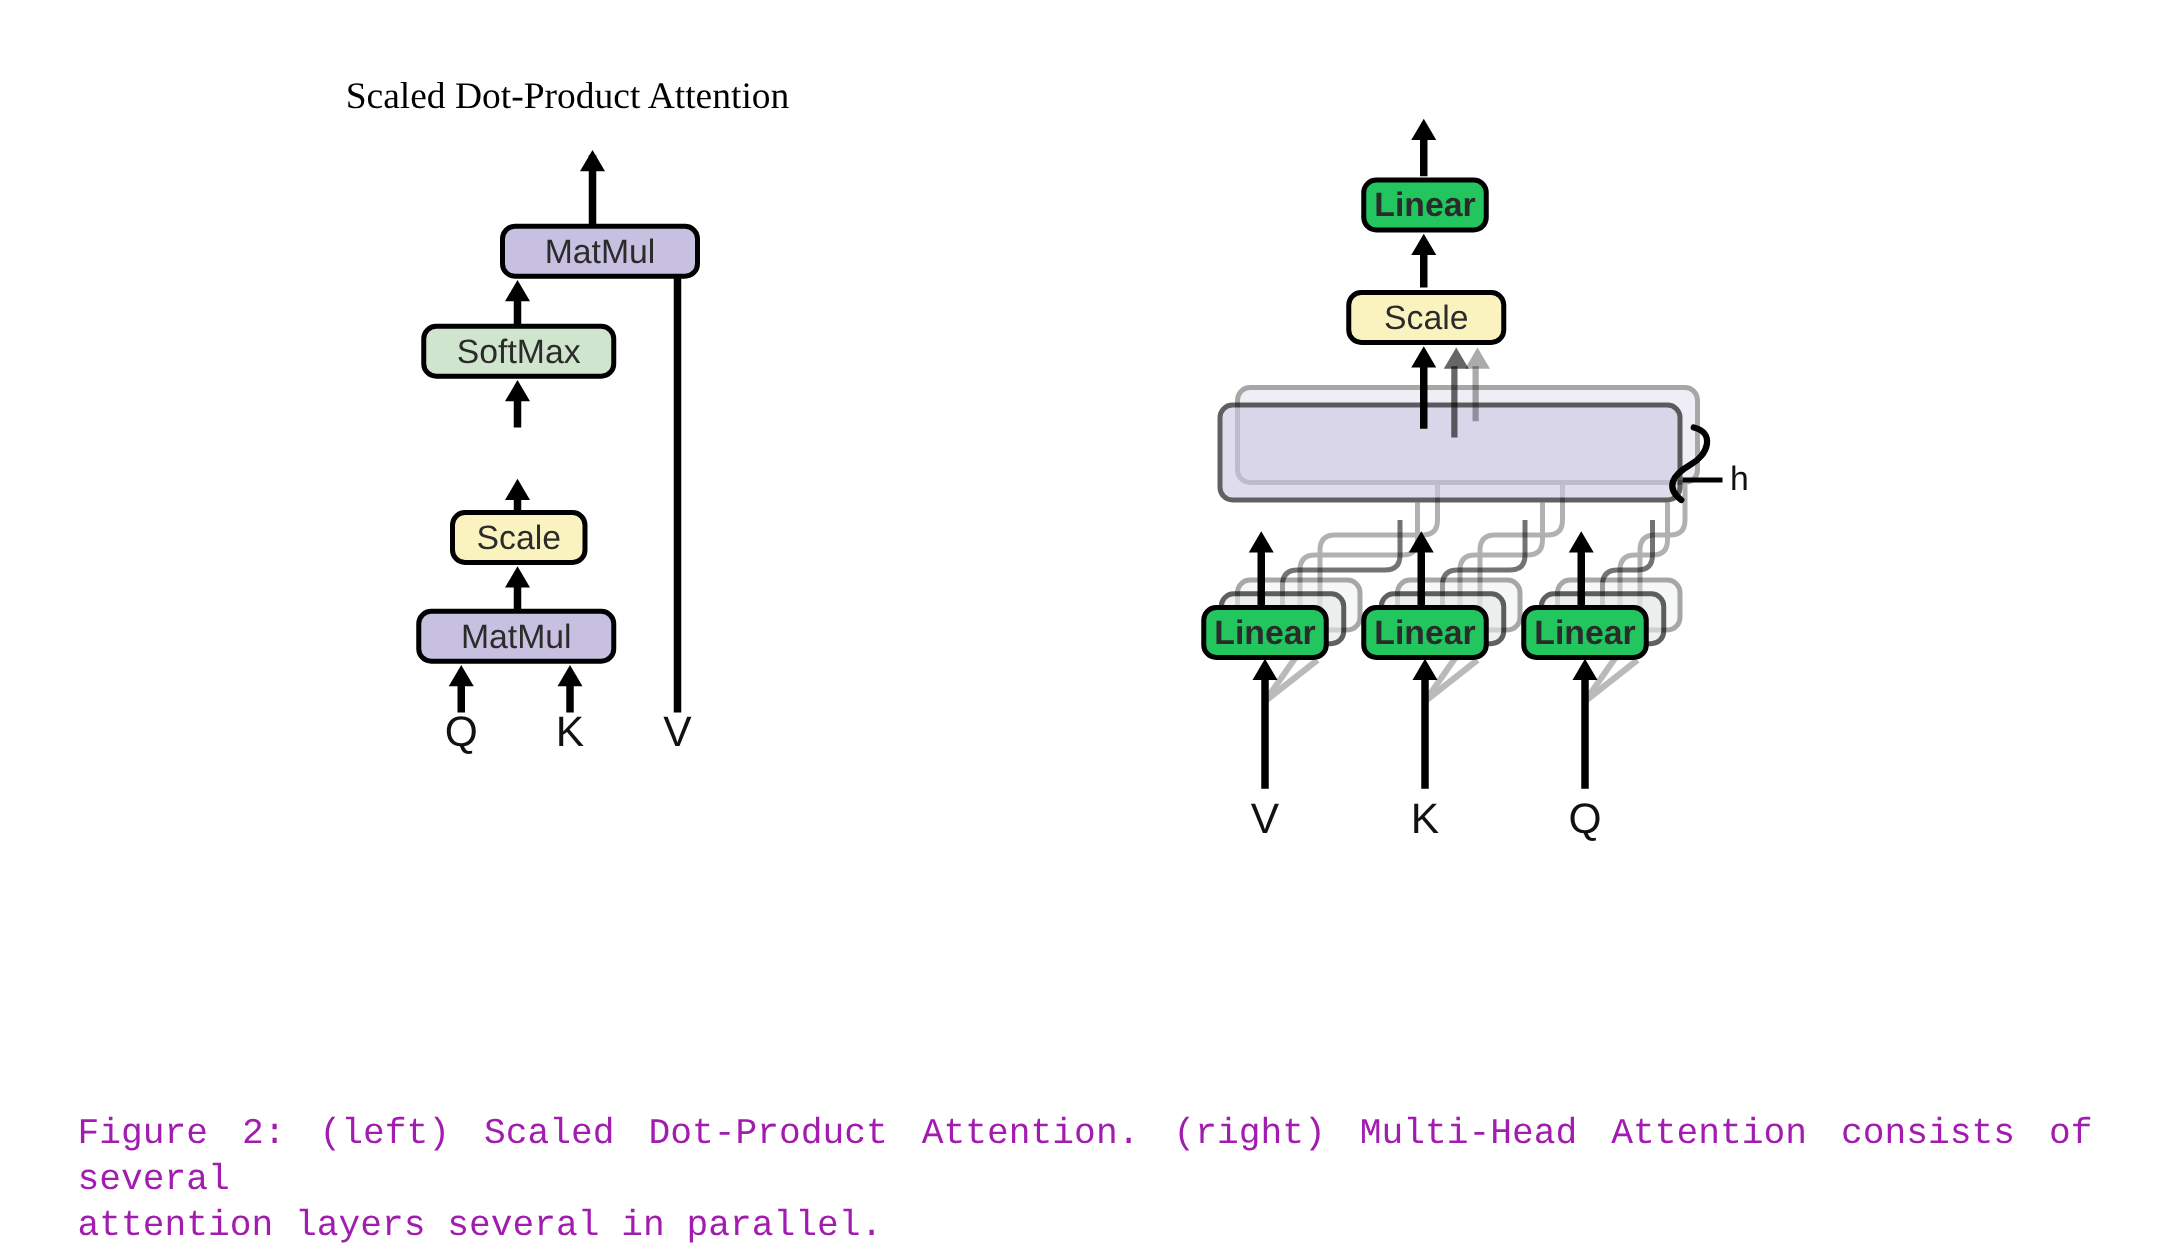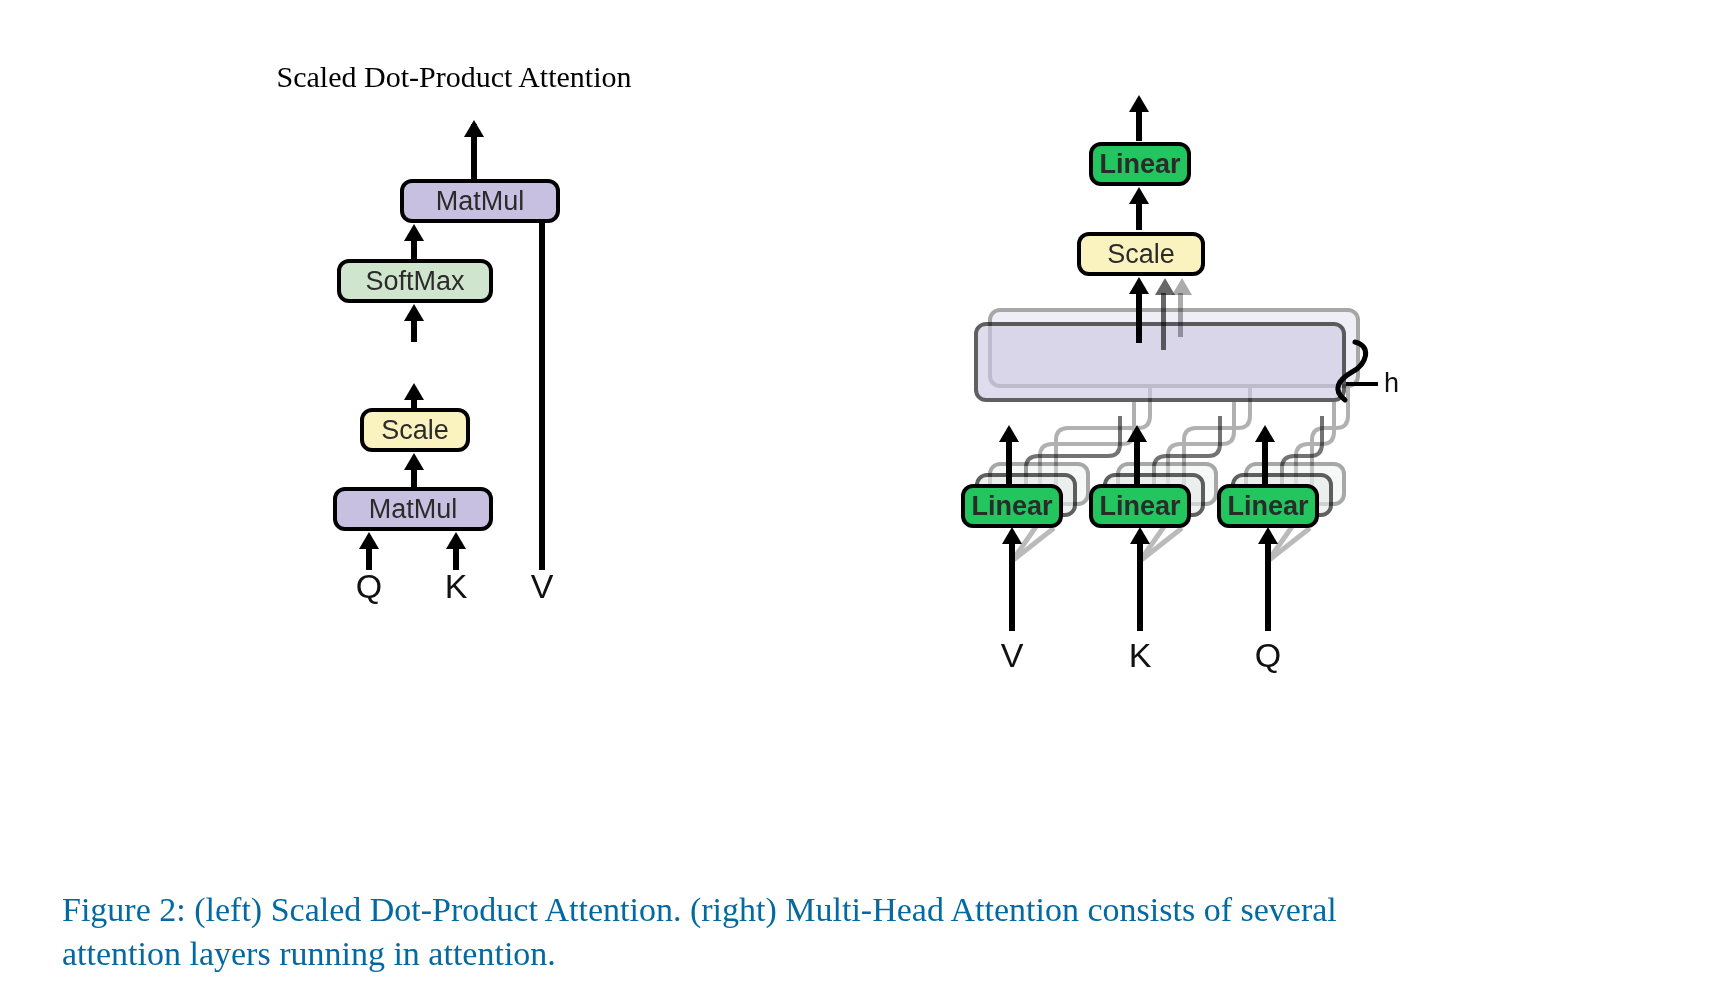--- a/index.html
+++ b/index.html
@@ -26,24 +26,24 @@
     white-space: nowrap;
     text-align: center;
   }
 
   
   #caption {
     position: absolute;
     left: 62px;
     top: 872px;
     width: 1612px;
-    font-family: Liberation Serif, serif;
-    font-size: 34px;
+    font-family: Liberation Mono, monospace;
+    font-size: 29px;
     line-height: 1.28;
-    color: #0369a1;
+    color: #a21caf;
     text-align: justify;
   }
   #caption .line2 { text-align: left; }
 
   
   .box {
     position: absolute;
     box-sizing: border-box;
     border: 4px solid #000000;
     border-radius: 12px;
@@ -280,16 +280,16 @@
   <div class="vline" style="left:1137px; top:527px; width:6px; height:88px;"></div>
   <div class="arrow-head" style="left:1130px; top:511px;"></div>
   <div class="qkv" style="left:1120px; top:620px;">K</div>
 
   <div class="vline" style="left:1265px; top:527px; width:6px; height:88px;"></div>
   <div class="arrow-head" style="left:1258px; top:511px;"></div>
   <div class="qkv" style="left:1248px; top:620px;">Q</div>
 
   <div id="caption">
     <div class="line1">Figure 2:  (left) Scaled Dot-Product Attention.  (right) Multi-Head Attention consists of several</div>
-    <div class="line2">attention layers running in attention.</div>
+    <div class="line2">attention layers several in parallel.</div>
   </div>
 
 </div>
 
 </body></html>

